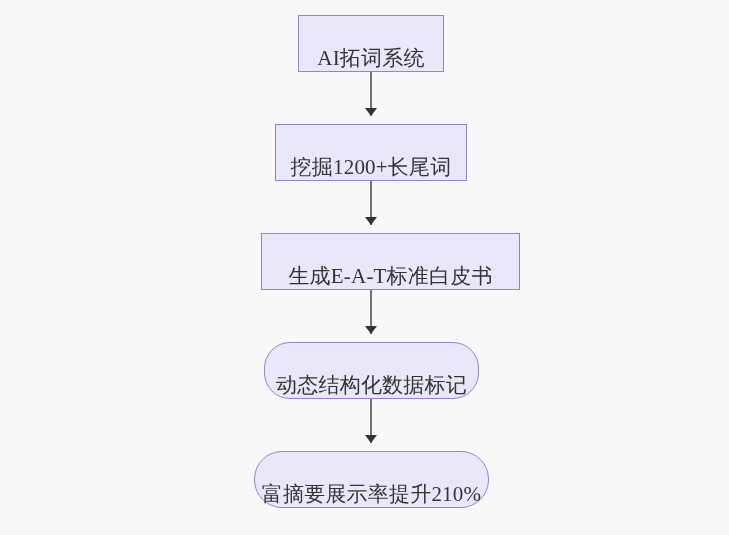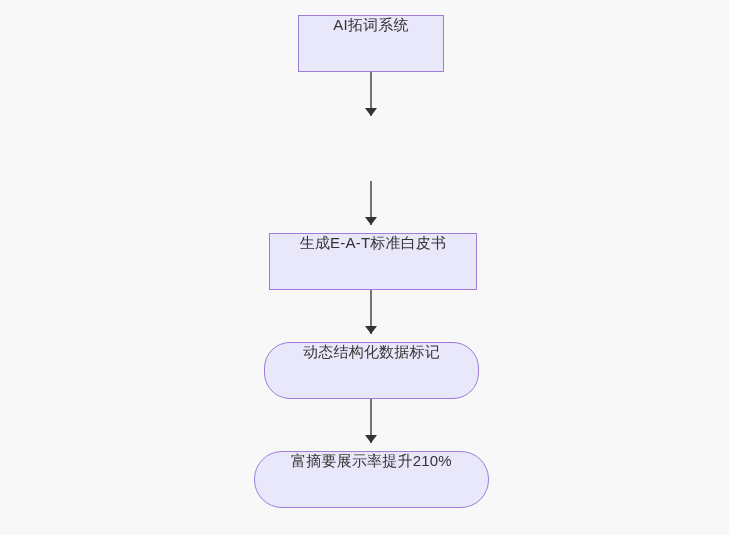--- a/index.html
+++ b/index.html
@@ -17,27 +17,28 @@
     position: relative;
     width: 729px;
     height: 535px;
   }
   .flow-node {
     position: absolute;
     box-sizing: border-box;
     background: #e9e8fb;
     border: 1.6px solid #9d7cd8;
     display: flex;
-    align-items: flex-start;
+    align-items: flex-end;
     justify-content: center;
     color: #333333;
-    font-size: 15px;
+    font-size: 21px;
     line-height: 1.2;
     letter-spacing: 0.2px;
     white-space: nowrap;
+    font-family: Liberation Serif, serif;
   }
   .flow-connector {
     position: absolute;
     width: 2px;
     background: #737373;
   }
   .flow-arrowhead {
     position: absolute;
     width: 0;
     height: 0;
@@ -51,25 +52,28 @@
 
 <div id="flowchart-canvas">
 
   <div class="flow-node" style="left: 298px; top: 15px; width: 146px; height: 57px; background: rgb(233, 232, 251); border-color: rgb(157, 124, 216); color: rgb(51, 51, 51);">
     <span>AI拓词系统</span>
   </div>
 
   <div class="flow-connector" style="left: 370px; top: 72px; height: 44px; background: rgb(115, 115, 115);"></div>
   <div class="flow-arrowhead" style="left: 365px; top: 108px; border-top-color: rgb(51, 51, 51);"></div>
 
+  <div class="flow-node" style="left: 275px; top: 124px; width: 192px; height: 57px; background: rgb(233, 232, 251); border-color: rgb(157, 124, 216); color: rgb(51, 51, 51);">
+    <span>挖掘1200+长尾词</span>
+  </div>
 
   <div class="flow-connector" style="left: 370px; top: 181px; height: 44px; background: rgb(115, 115, 115);"></div>
   <div class="flow-arrowhead" style="left: 365px; top: 217px; border-top-color: rgb(51, 51, 51);"></div>
 
-  <div class="flow-node" style="left: 261px; top: 233px; width: 208px; height: 57px; background: rgb(233, 232, 251); border-color: rgb(157, 124, 216); color: rgb(51, 51, 51); margin-left: 8px;">
+  <div class="flow-node" style="left: 261px; top: 233px; width: 259px; height: 57px; background: rgb(233, 232, 251); border-color: rgb(157, 124, 216); color: rgb(51, 51, 51);">
     <span>生成E-A-T标准白皮书</span>
   </div>
 
   <div class="flow-connector" style="left: 370px; top: 290px; height: 44px; background: rgb(115, 115, 115);"></div>
   <div class="flow-arrowhead" style="left: 365px; top: 326px; border-top-color: rgb(51, 51, 51);"></div>
 
   <div class="flow-node" style="left: 264px; top: 342px; width: 215px; height: 57px; background: rgb(233, 232, 251); border-color: rgb(157, 124, 216); color: rgb(51, 51, 51); border-radius: 26px;">
     <span>动态结构化数据标记</span>
   </div>
 

